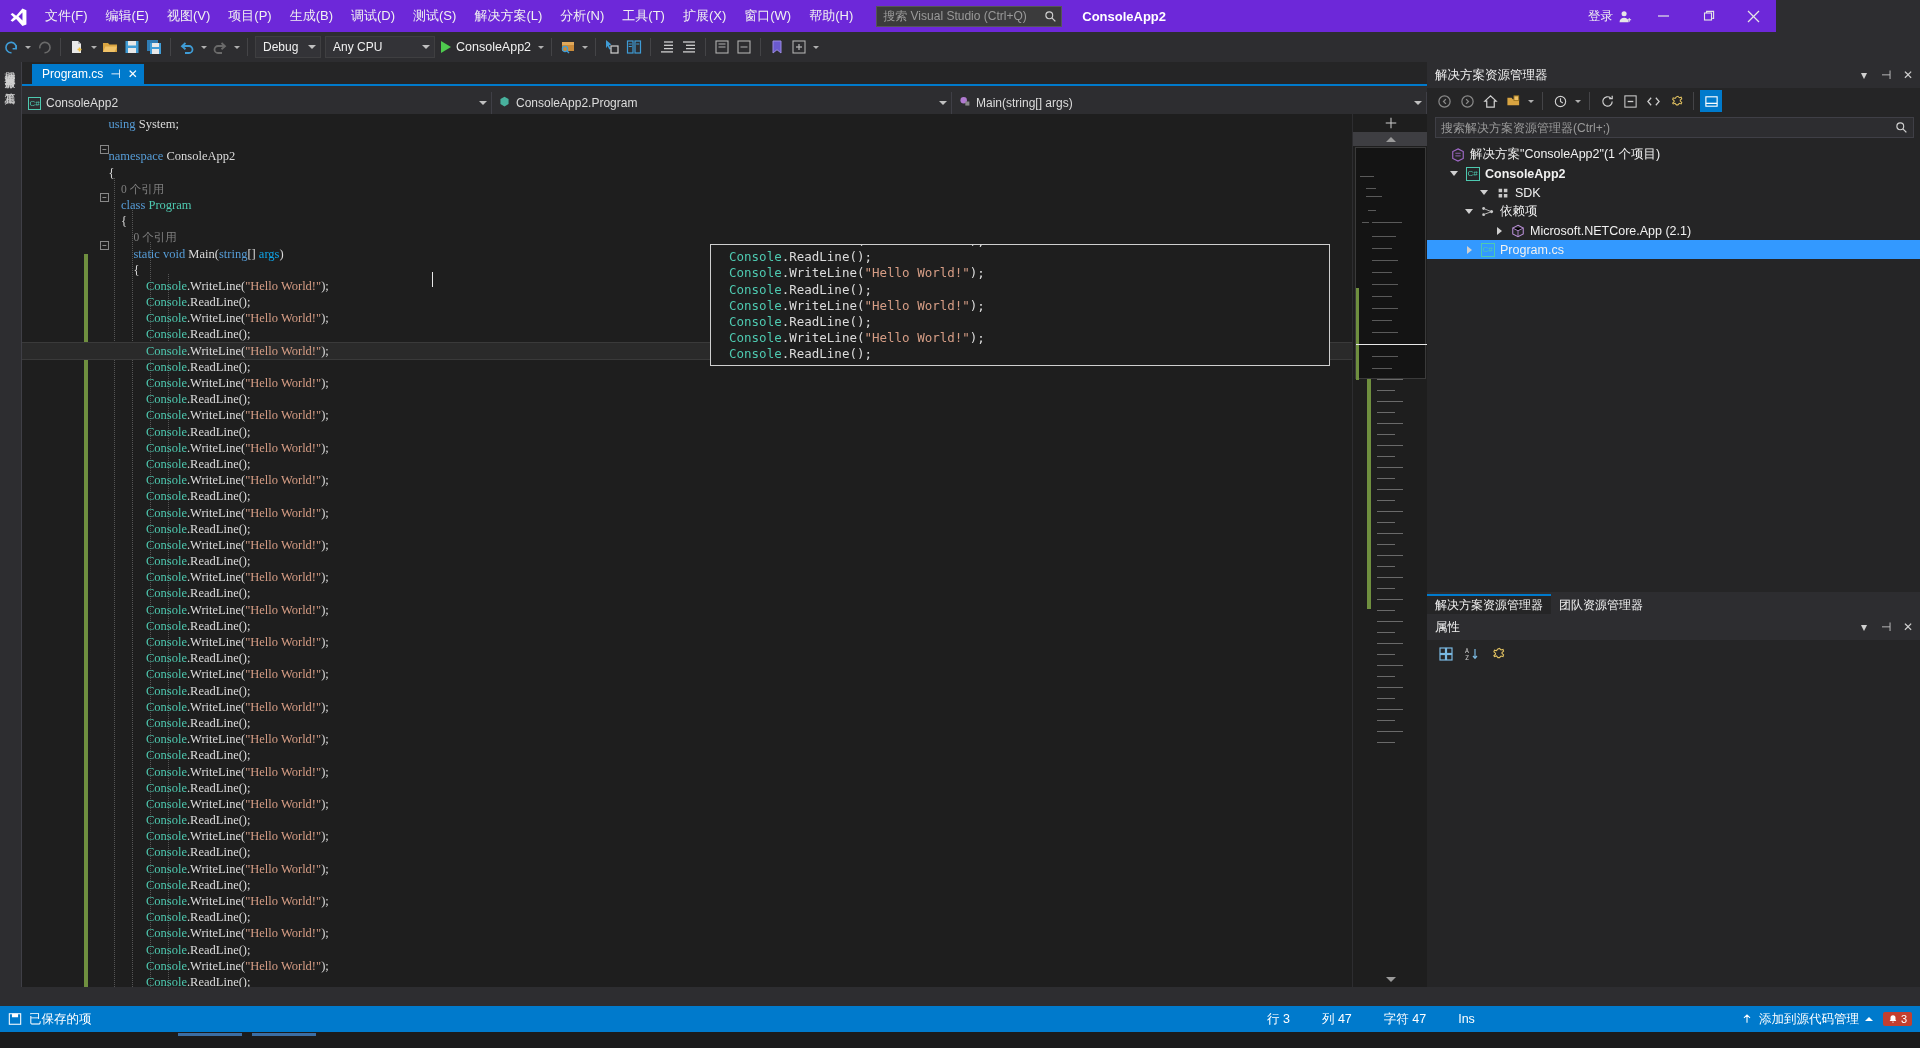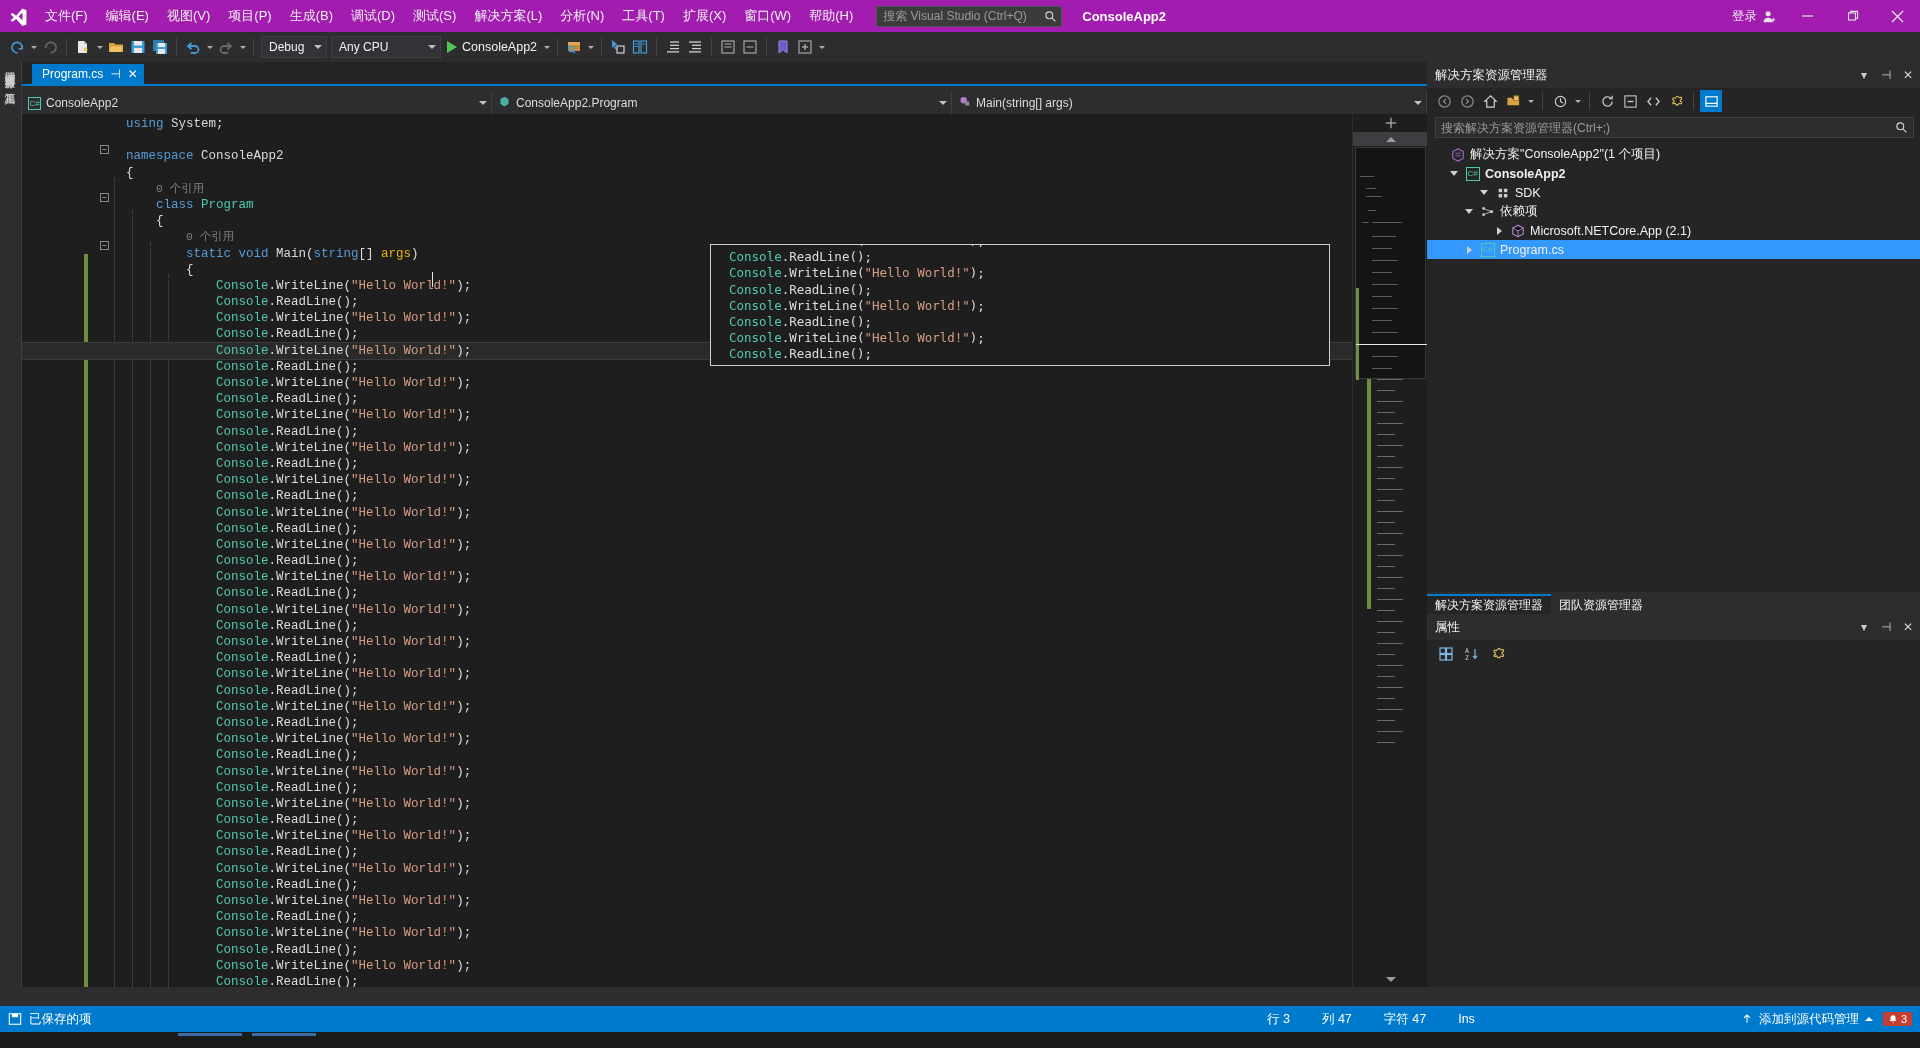--- a/index.html
+++ b/index.html
@@ -7,22 +7,22 @@
     width: 1920px; height: 1048px;
     background: #2d2d30;
     font-family: "Liberation Sans", "DejaVu Sans", sans-serif;
     overflow: hidden;
     color: #f1f1f1;
   }
   .app { position: relative; width: 1920px; height: 1048px; background: #2d2d30; }
 
   
   .titlebar {
-    position: absolute; top: 0; left: 0; width: 1920px; height: 32px;
-    background: #a21caf; display: flex; align-items: center;
+    position: absolute; top: 0; left: 0; width: 1776px; height: 32px;
+    background: #6d28d9; display: flex; align-items: center;
   }
   .vs-logo {
     width: 36px; height: 32px; display: flex; align-items: center; justify-content: center;
   }
   .vs-logo svg { width: 19px; height: 19px; }
   .menubar { display: flex; align-items: center; height: 32px; }
   .menu-item {
     font-size: 13px; color: #f1f1f1; padding: 4px 9px; line-height: 16px;
     white-space: nowrap; cursor: default;
   }
@@ -47,21 +47,21 @@
   .signin { font-size: 12.5px; color: #f1f1f1; display: flex; align-items: center; gap: 5px; padding: 0 8px; }
   .wbtn {
     width: 45px; height: 32px; display: flex; align-items: center; justify-content: center;
     color: #e6e6e6;
   }
   .wbtn svg { display:block; }
 
   
   .toolbar {
     position: absolute; top: 32px; left: 0; width: 1920px; height: 30px;
-    background: #2d2d30; display: flex; align-items: center; padding-left: 6px;
+    background: #2d2d30; display: flex; align-items: center; 
   }
   .tb-btn {
     height: 24px; min-width: 22px; display: flex; align-items: center;
     justify-content: center; padding: 0 3px; color: #d0d0d0;
   }
   .tb-caret { width: 11px; display: flex; align-items: center; justify-content: center; }
   .tb-caret .tri { width: 0;height: 0;border-left: 3px solid transparent;border-right: 3px solid transparent;border-top: 3px solid #b0b0b0; }
   .tb-sep { width: 1px; height: 18px; background: #444447; margin: 0 5px; }
   .tb-combo {
     height: 22px; background: #333337; border: 1px solid #3f3f41; display: flex;
@@ -121,31 +121,31 @@
   .editor {
     position: absolute; left: 22px; top: 114px; width: 1405px; height: 873px;
     background: #1e1e1e; overflow: hidden;
   }
   .codearea {
     position: absolute; left: 0; top: 0; width: 1330px; height: 873px;
     background: #1e1e1e; overflow: hidden;
   }
   .codelines {
     position: absolute; left: 0; top: 2px; width: 1330px;
-    font-family: Liberation Mono, monospace;
+    font-family: Liberation Serif, serif;
     font-size: 12.5px; line-height: 16.2px; white-space: pre;
   }
   .cl-row { position: relative; height: 16.2px; padding-left: 74px; }
   .cl-row.current { background: #2a2a2a; outline: 1px solid #3a3a3a; }
   .kw { color: #569cd6; }
   .cls { color: #4ec9b0; }
   .typ { color: #4ec9b0; }
   .str { color: #d69d85; }
   .pln { color: #dcdcdc; }
-  .ident { color: #eab308; }
+  .ident { color: #0ea5e9; }
   .meth { color: #dcdcdc; }
   .cref { color: #808080; font-size: 11.5px; }
   .changebar {
     position: absolute; left: 62px; width: 4px; background: #6f8f3f;
   }
   .fold {
     position: absolute; width: 9px; height: 9px; border: 1px solid #888;
     color: #ccc; font-size: 8px; line-height: 7px; text-align: center;
     background: #1e1e1e;
   }

